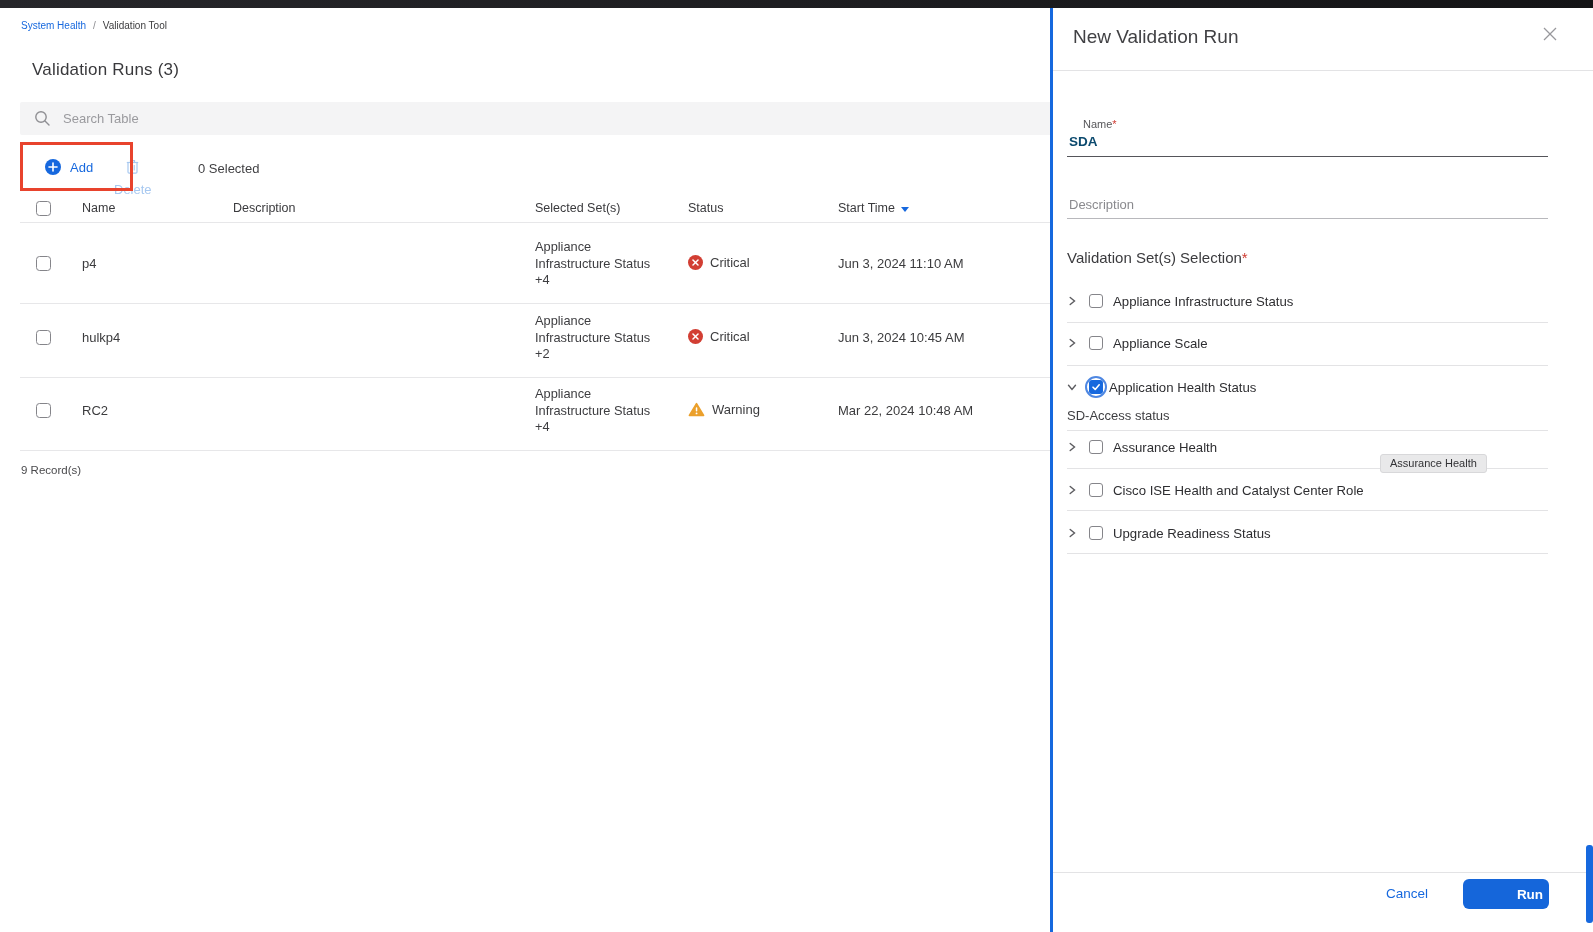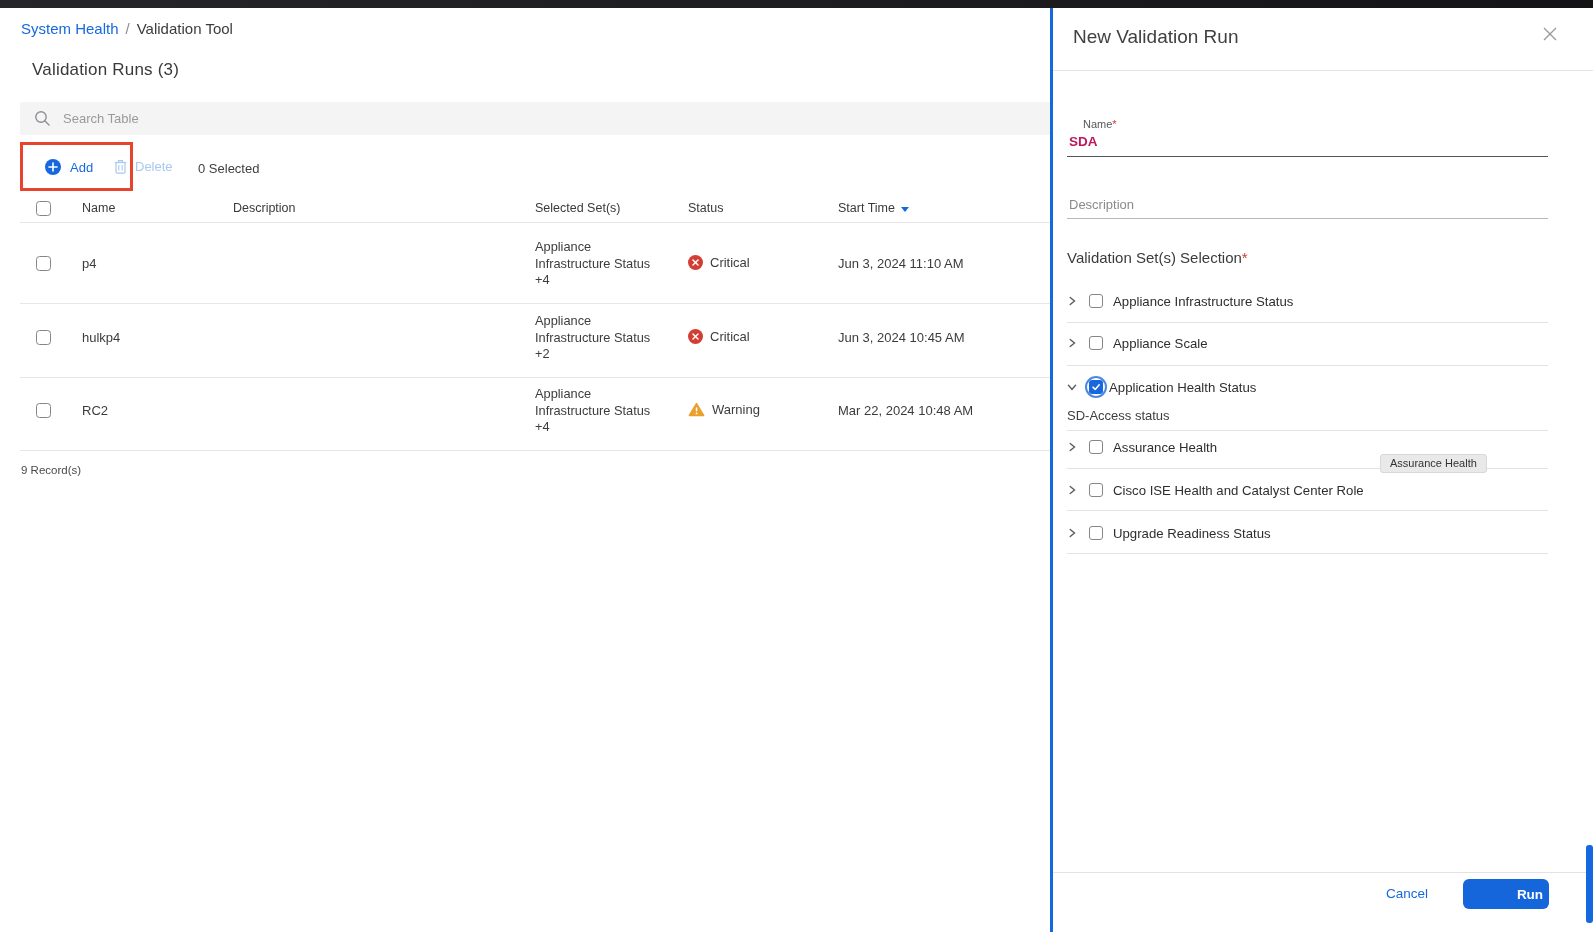--- a/index.html
+++ b/index.html
@@ -5,41 +5,41 @@
   * { margin:0; padding:0; box-sizing:border-box; }
   html,body { width:1593px; height:932px; background:#fff; font-family:"Liberation Sans", sans-serif; }
   #app { position:relative; width:1593px; height:932px; overflow:hidden; background:#fff; }
   .abs { position:absolute; }
 
   
   .topbar { left:0; top:0; width:1593px; height:8px;
             background:linear-gradient(90deg,#26262a 0%,#1d1d20 55%,#141416 100%); }
 
   
-  .breadcrumb { left:21px; top:20px; font-size:15px; color:#3c3c3e; display:flex; gap:7px; align-items:center;}
+  .breadcrumb { left:21px; top:20px; font-size:10px; color:#3c3c3e; display:flex; gap:7px; align-items:center;}
   .breadcrumb .link { color:#1668de; cursor:pointer; }
   .breadcrumb .sep { color:#8d8d91; }
 
   .page-title { left:32px; top:60px; font-size:17px; color:#39393c; letter-spacing:.2px; }
 
   
   .searchbar { left:20px; top:102px; width:1555px; height:33px; background:#f4f4f5; border-radius:2px;
                display:flex; align-items:center; padding-left:14px; }
   .searchbar svg { flex:0 0 auto; }
   .searchbar input { border:none; background:transparent; outline:none; margin-left:12px;
                      font-size:13px; color:#3c3c3e; width:400px; font-family:"Liberation Sans",sans-serif;}
   .searchbar input::placeholder { color:#9a9a9e; }
 
   
   .annotation-box { left:20px; top:142px; width:113px; height:49px; border:3px solid #e8432d; z-index:5; }
   .add-btn { left:45px; top:159px; display:flex; align-items:center; gap:9px; cursor:pointer; }
   .add-circle { width:16px; height:16px; border-radius:50%; background:#1668de; display:flex;
                 align-items:center; justify-content:center; }
   .add-label { font-size:13px; color:#1668de; }
-  .del-btn { left:114px; top:158px; display:flex; align-items:center; gap:8px; }
+  .del-btn { left:114px; top:158px; display:flex; align-items:center; gap:8px;flex-direction:column; }
   .del-label { font-size:13px; color:#a7c8f0; }
   .sel-label { left:198px; top:161px; font-size:13px; color:#3f3f42; }
 
   
   .cb { width:15px; height:15px; border:1px solid #85858a; border-radius:3.5px; background:#fff; }
   .th { font-size:12.5px; color:#3a3a3d; }
   .hline { height:1px; background:#e7e7e9; left:20px; width:1555px; }
   .caret-down { display:inline-block; width:0; height:0; border-left:4px solid transparent;
                 border-right:4px solid transparent; border-top:5px solid #1668de; margin-left:6px; }
   .cell { font-size:13px; color:#3c3c3e; }
@@ -54,21 +54,21 @@
            border-left:3px solid #1668de; z-index:10; }
   .panel .abs { position:absolute; }
   .panel-title { left:20px; top:18px; font-size:19px; color:#414144; }
   .close-btn { left:489px; top:18px; cursor:pointer; width:18px; height:18px; }
   .pline { height:1px; background:#e3e3e5; }
   .p-divider-top { left:0; top:62px; width:540px; }
   .intro { left:14px; top:77px; width:478px; font-size:12.5px; line-height:17px; color:#3c3c3f; }
   .fld-label { left:16px; top:110px; font-size:11px; color:#57575a;margin-left:14px; }
   .req { color:#cf3a30; }
   .fld-input { left:16px; top:126px; width:460px; border:none; outline:none; font-size:13.5px;
-               font-weight:bold; color:#be185d; font-family:"Liberation Sans",sans-serif; background:transparent;}
+               font-weight:bold; color:#0c4a6e; font-family:"Liberation Sans",sans-serif; background:transparent;}
   .name-line { left:14px; top:148px; width:481px; height:1px; background:#55555a; }
   .desc-input { left:16px; top:189px; width:460px; border:none; outline:none; font-size:13px;
                 color:#3c3c3e; font-family:"Liberation Sans",sans-serif; background:transparent;}
   .desc-input::placeholder { color:#8a8a8e; }
   .desc-line { left:14px; top:210px; width:481px; height:1px; background:#b8b8bc; }
   .section-title { left:14px; top:241px; font-size:15px; color:#3b3b3e; }
 
   .vset-row { left:14px; width:481px; height:22px; display:flex; align-items:center; }
   .chev { width:10px; height:10px; flex:0 0 auto; margin-right:12px; cursor:pointer; }
   .vcb { width:14px; height:14px; border:1px solid #85858a; border-radius:3px; background:#fff;

